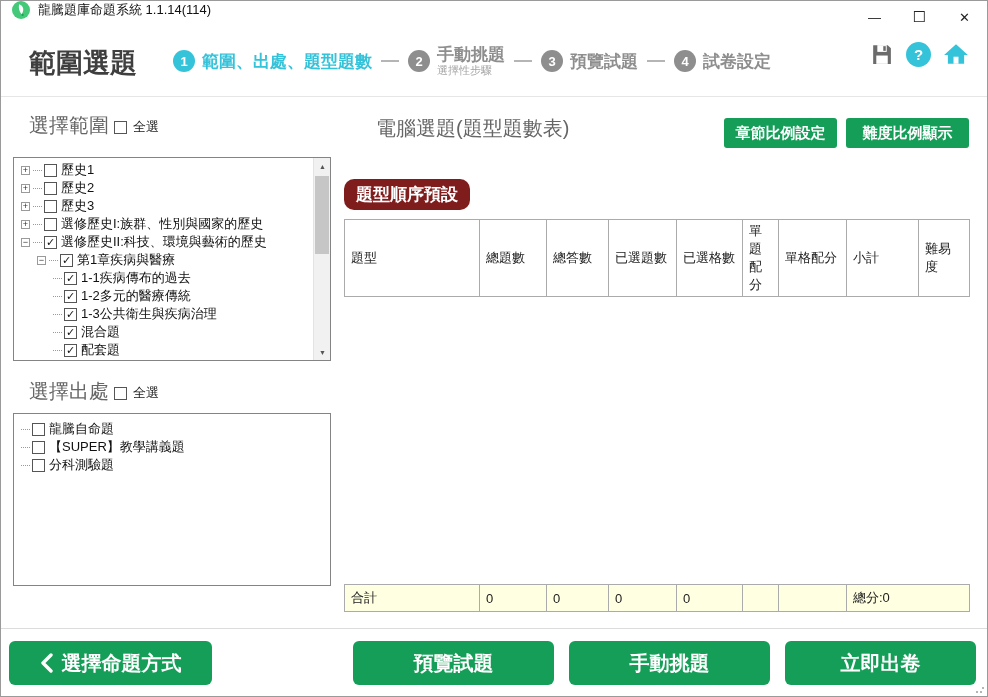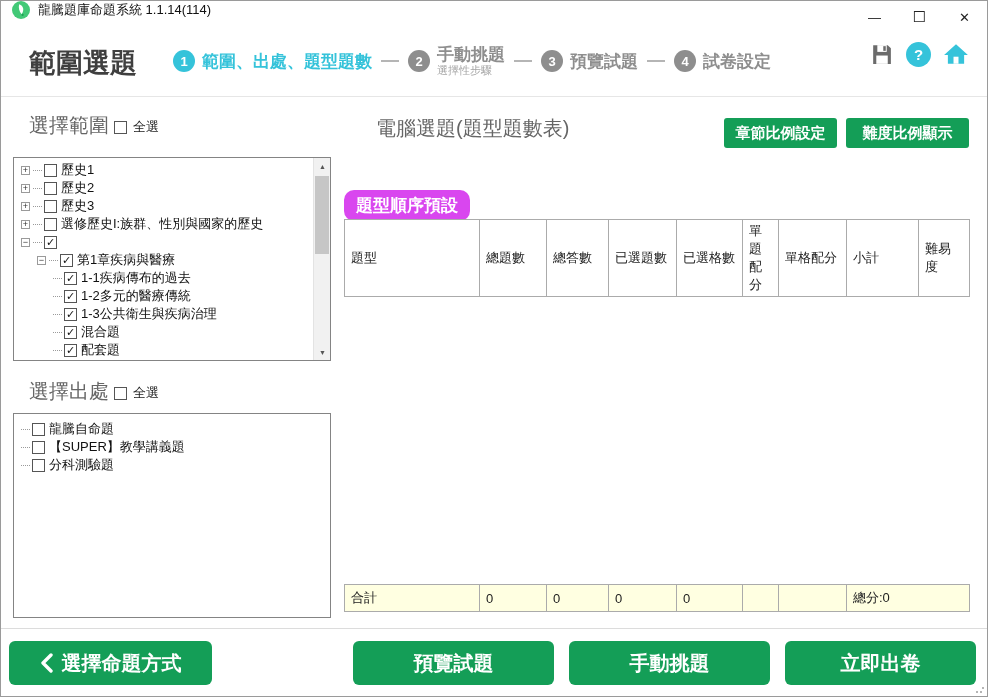--- a/index.html
+++ b/index.html
@@ -35,42 +35,42 @@
                  font-size:15px; font-weight:bold; display:flex; align-items:center; justify-content:center; }
   .divider-top { position:absolute; left:0; right:0; top:95px; height:1px; background:#e6e6e6; }
   
   .section-title { position:absolute; font-size:20px; color:#666; }
   .selall { position:absolute; display:flex; align-items:center; gap:6px; font-size:13px; color:#222; cursor:pointer; }
   .cb { width:13px; height:13px; border:1px solid #555; background:#fff; display:inline-flex;
         align-items:center; justify-content:center; font-size:11px; font-weight:bold; color:#111;
         line-height:13px; flex:0 0 13px; }
   .panel-box { position:absolute; left:12px; width:318px; background:#fff; border:1px solid #848484; overflow:hidden; }
   .tree-box { top:156px; height:204px; }
-  .source-box { top:412px; height:205px; }
+  .source-box { top:412px; height:173px; }
   .tree-rows { position:absolute; left:0; top:0; right:17px; }
   .trow { display:flex; align-items:center; height:18px; font-size:13px; color:#111; white-space:nowrap; cursor:default; }
   .trow .stub { border-top:1px dotted #9a9a9a; width:9px; margin-right:2px; flex:0 0 9px; }
   .expander { width:9px; height:9px; border:1px solid #9a9a9a; background:#fff; font-size:9px; line-height:7px;
               text-align:center; color:#333; margin-right:3px; flex:0 0 9px; cursor:pointer; }
   .trow .cb { margin-right:4px; cursor:pointer; }
   .trow .lbl { cursor:pointer; }
   .ind0 { padding-left:7px; } .ind1 { padding-left:23px; } .ind2 { padding-left:39px; }
   
   .sbar { position:absolute; top:0; right:0; bottom:0; width:17px; background:#f1f1f1; border-left:1px solid #e3e3e3; }
   .sbar .arr { position:absolute; left:0; width:17px; height:16px; display:flex; align-items:center; justify-content:center;
                font-size:7px; color:#555; cursor:pointer; }
   .sbar .arr.up { top:0; } .sbar .arr.down { bottom:0; }
   .sbar .thumb { position:absolute; left:1px; right:1px; top:18px; height:78px; background:#c6c6c6; cursor:pointer; }
   
   .main-title { position:absolute; left:345px; top:114px; font-size:20px; color:#666;margin-left:30px; }
   .btn-green-sm { position:absolute; top:117px; height:30px; border:none; border-radius:3px; background:#149e57;
                   color:#fff; font-size:15px; font-weight:bold; font-family:inherit; cursor:pointer; padding:0 10px; }
   .btn-chapter { left:723px; width:113px; }
   .btn-difficulty { left:845px; width:123px; }
-  .type-order-btn { position:absolute; left:343px; top:189px; height:31px; padding:0 12px; background:#d946ef;
+  .type-order-btn { position:absolute; left:343px; top:178px; height:31px; padding:0 12px; background:#7f1d1d;
                     border:none; border-radius:10px; color:#fff; font-size:17px; font-weight:bold;
                     font-family:inherit; cursor:pointer; }
   table.qtable { position:absolute; left:343px; border-collapse:collapse; table-layout:fixed; width:625px;
                  font-size:13px; color:#222; }
   table.qtable td, table.qtable th { border:1px solid #ababab; padding:2px 6px; font-weight:normal; text-align:left;
                                      overflow:hidden; }
   .thead-table { top:218px; }
   .thead-table th { height:39px; background:#fff; }
   th.center { text-align:center; padding:2px 2px; }
   .tfoot-table { top:583px; }
@@ -186,20 +186,21 @@
       <div class="trow ind0">
         <span class="expander">+</span>
         <span class="stub"></span>
         <span class="cb"></span>
         <span class="lbl">選修歷史I:族群、性別與國家的歷史</span>
       </div>
       <div class="trow ind0">
         <span class="expander">−</span>
         <span class="stub"></span>
         <span class="cb">✓</span>
+        <span class="lbl">選修歷史II:科技、環境與藝術的歷史</span>
       </div>
       <div class="trow ind1">
         <span class="expander">−</span>
         <span class="stub"></span>
         <span class="cb">✓</span>
         <span class="lbl">第1章疾病與醫療</span>
       </div>
       <div class="trow ind2">
         <span class="stub"></span>
         <span class="cb">✓</span>

